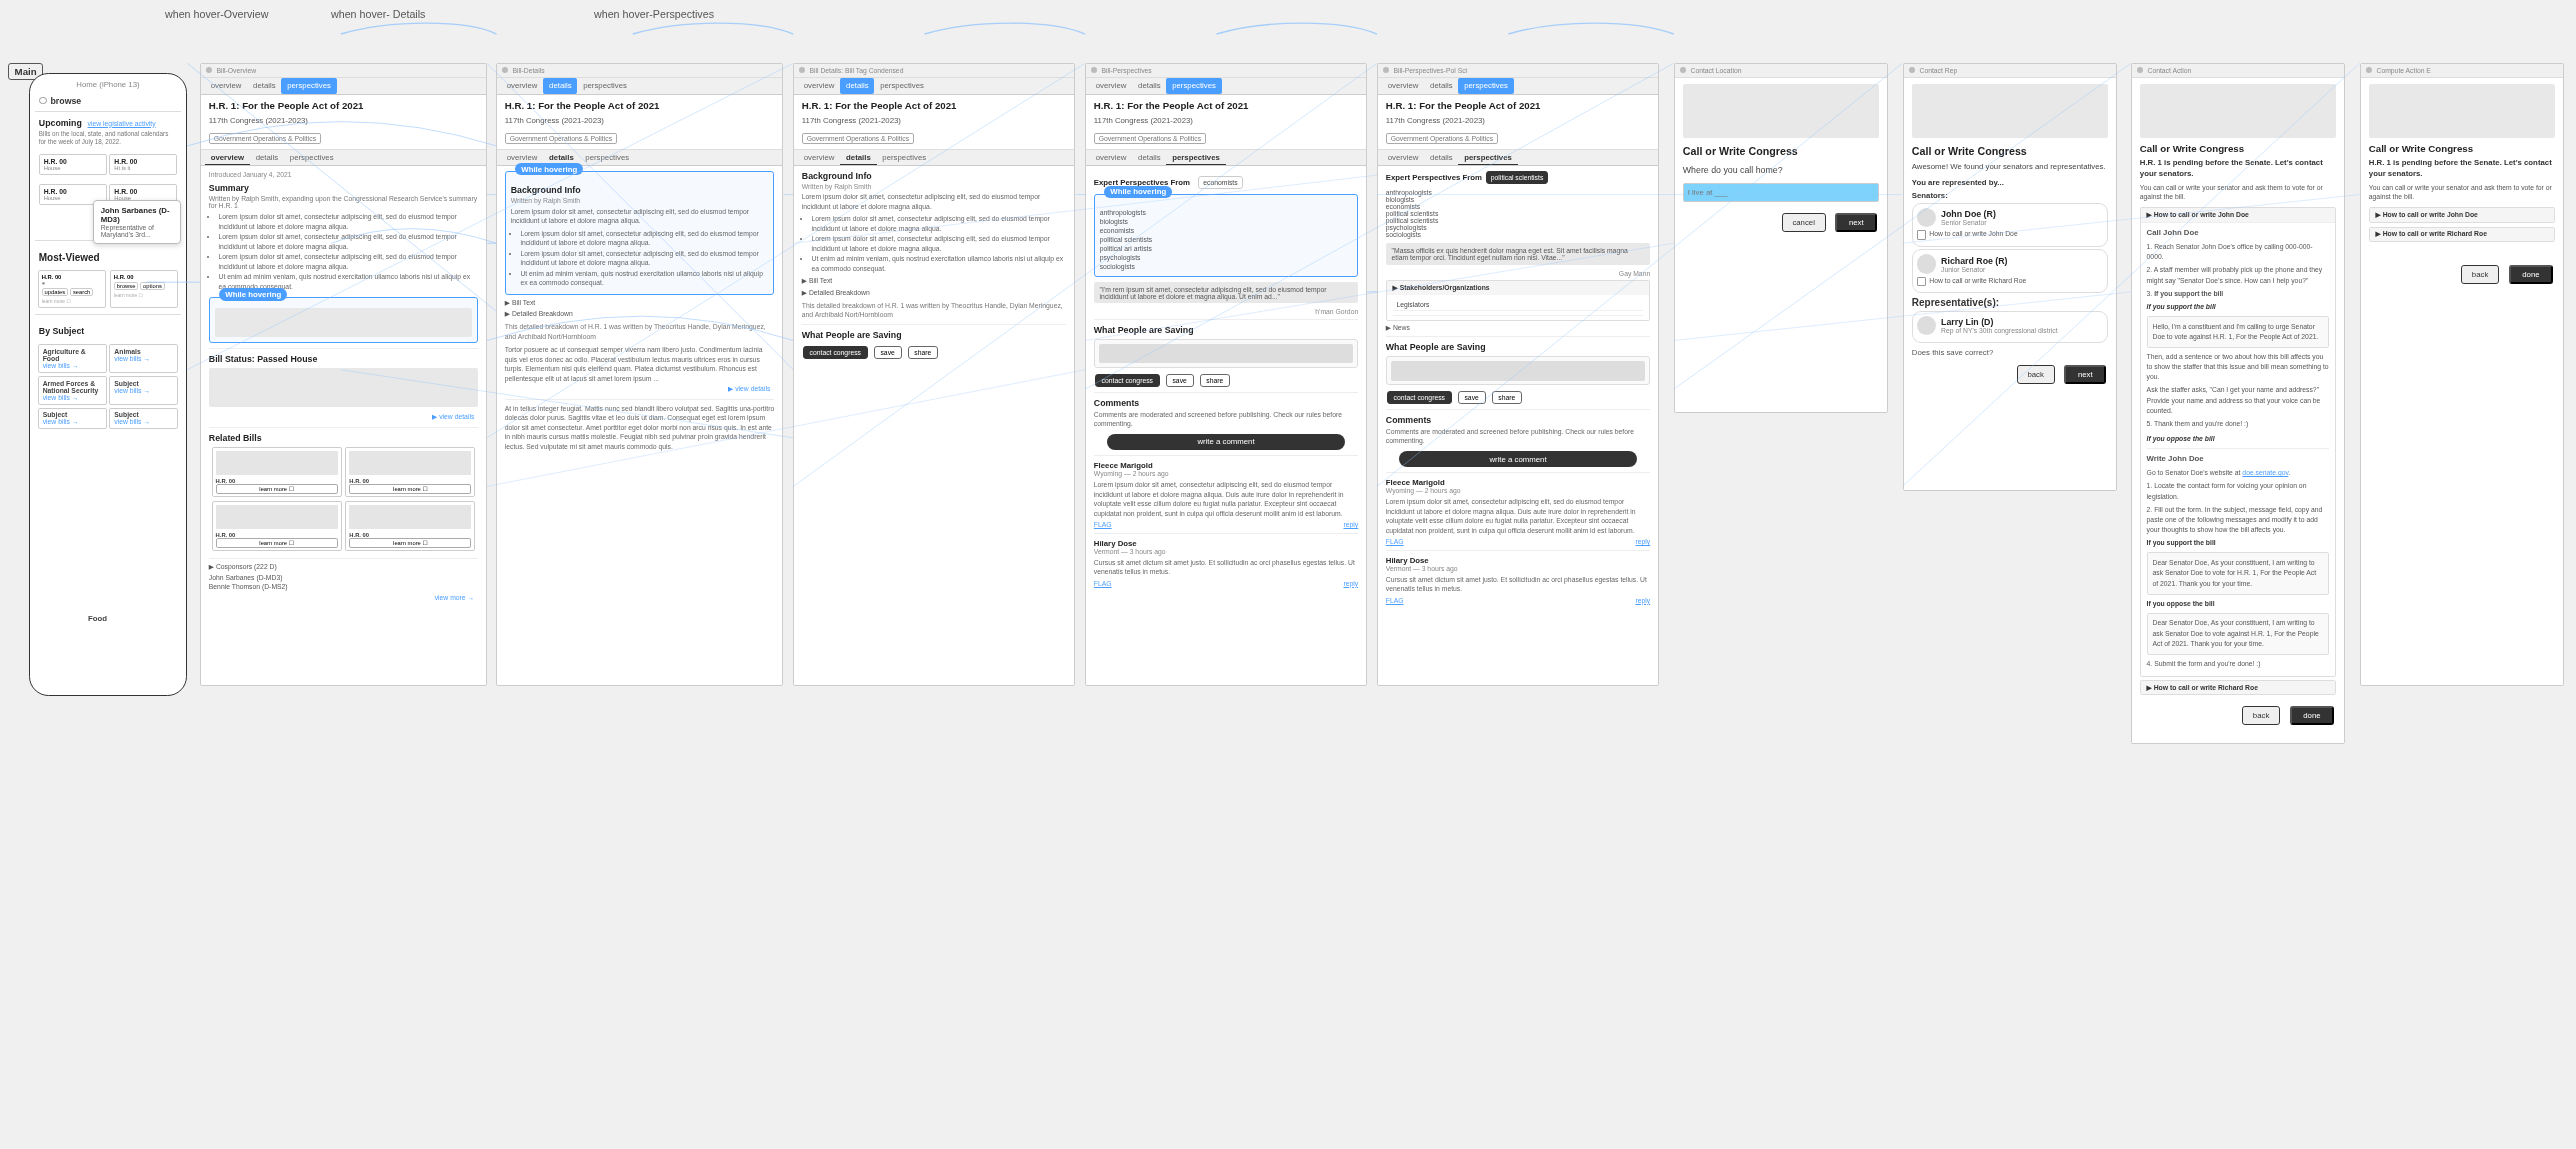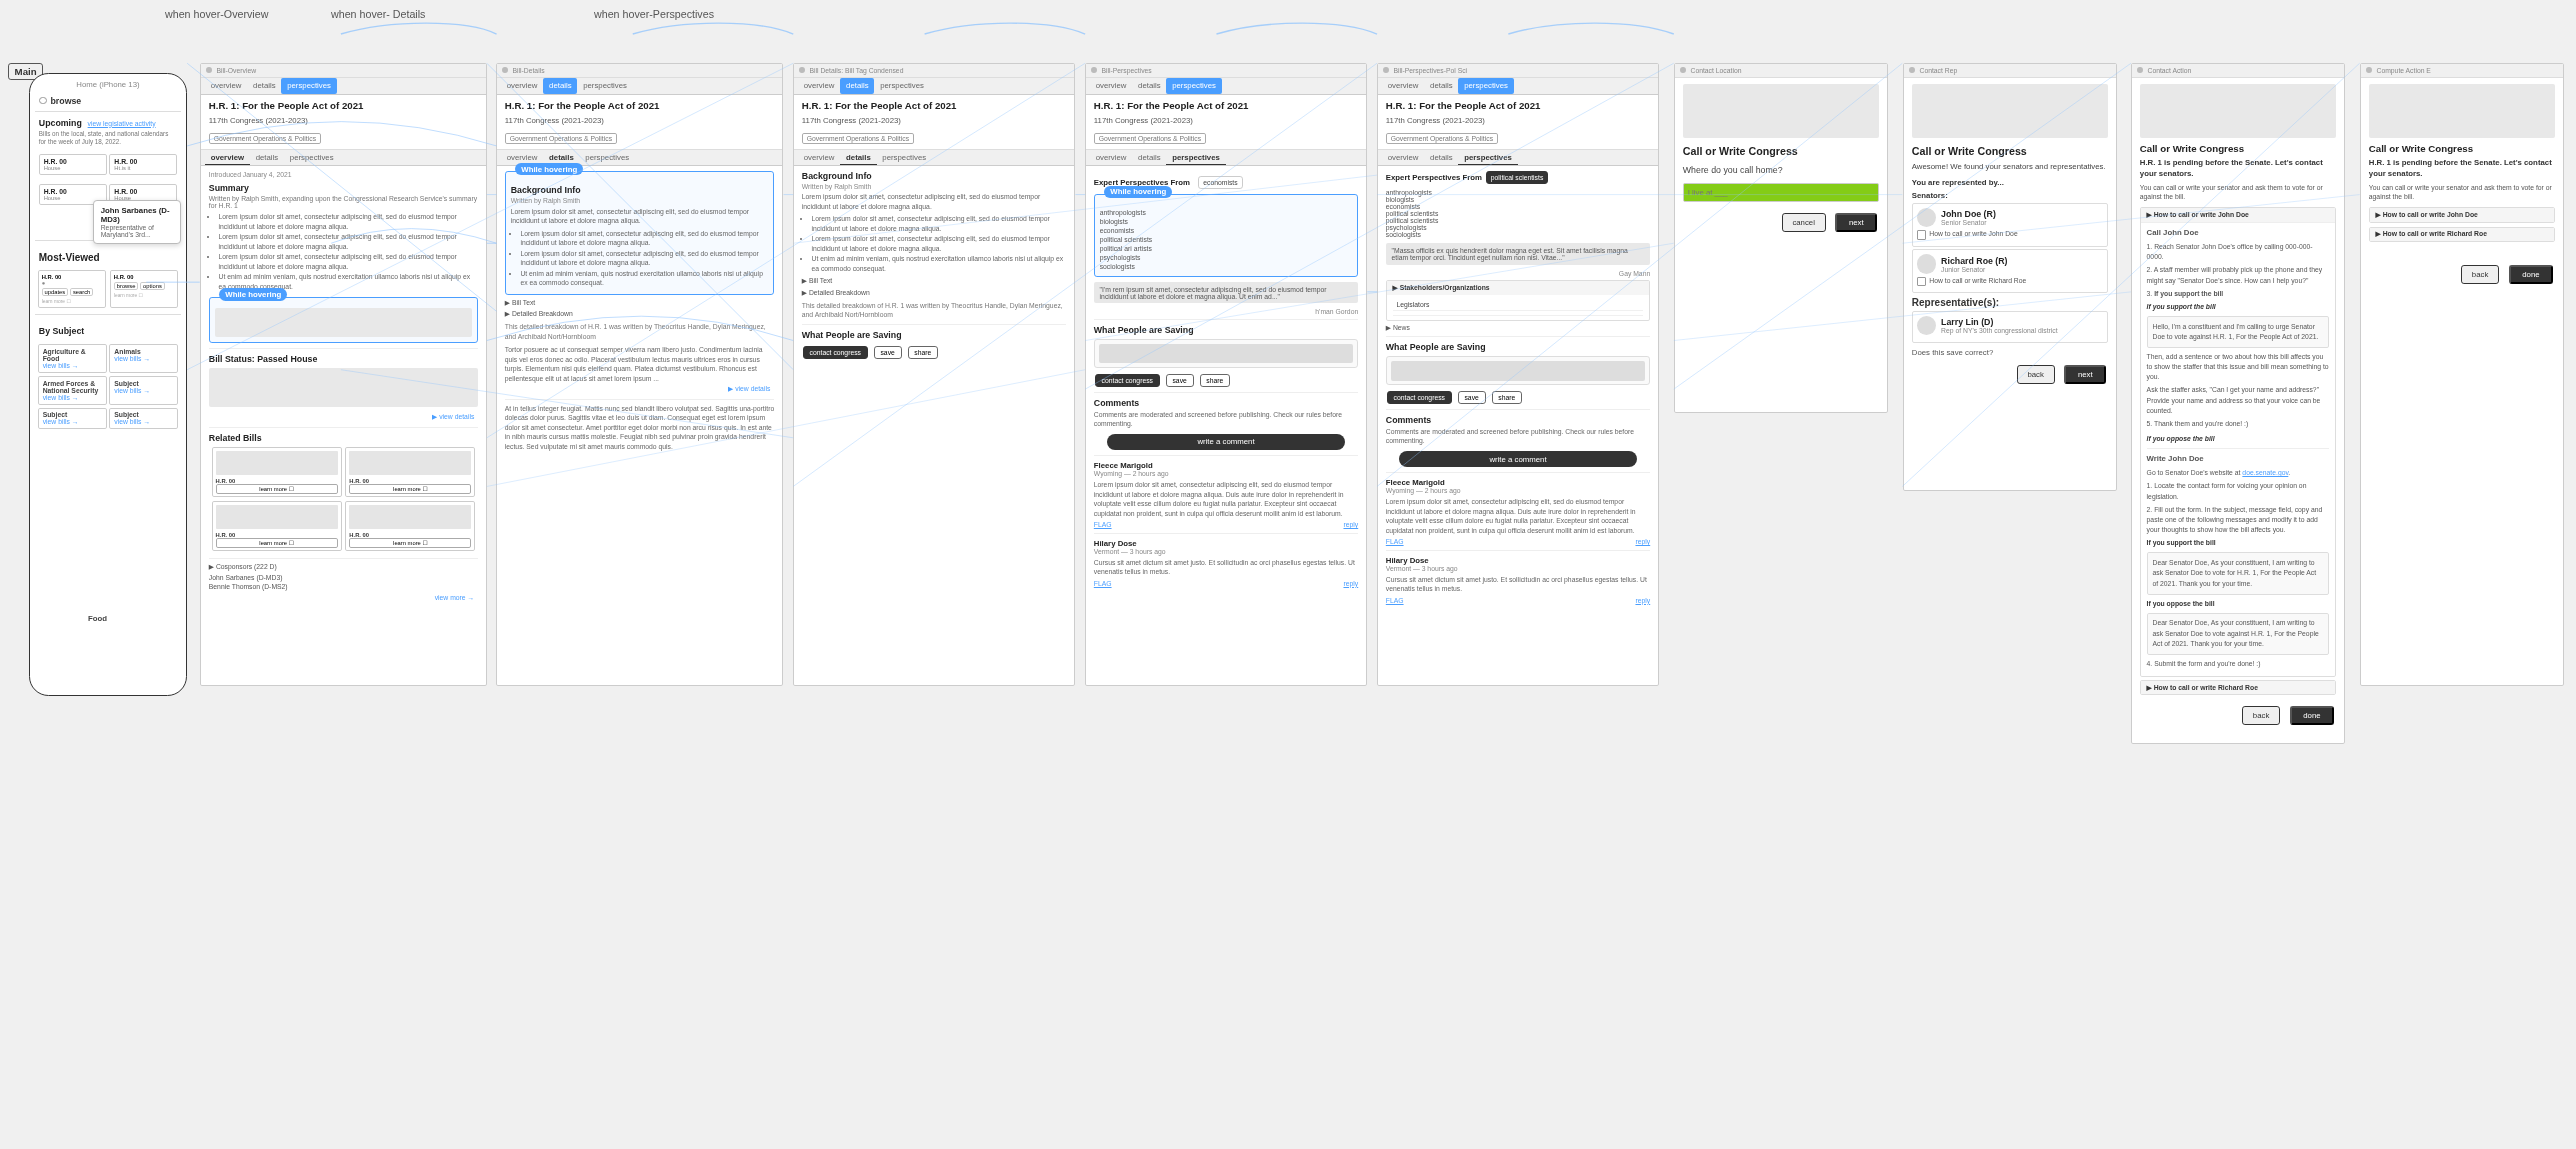--- a/index.html
+++ b/index.html
@@ -158,21 +158,21 @@
     
     .input-field {
       display: block;
       width: 100%;
       height: 15.6px;
       border: 1px solid #ccc;
       border-radius: 1.9px;
       font-size: 6.8px;
       padding: 1.9px 3.9px;
       margin-bottom: 3.9px;
-      background: #84cc16;
+      background: #7dd3fc;
     }
 
     .checkbox-box {
       width: 9.7px;
       height: 9.7px;
       border: 1px solid #999;
       border-radius: 1px;
       background: #fff;
       flex-shrink: 0;
     }
@@ -409,21 +409,21 @@
     .ca-accordion-body {
       padding: 3.9px 5.8px;
       font-size: 6.8px;
       color: #555;
       line-height: 1.5;
       border-top: 1px solid #eee;
     }
 
     .senator-block {
       border: 1px solid #ddd;
-      border-radius: 2px;
+      border-radius: 9px;
       padding: 3.9px;
       margin: 2.9px 0;
     }
     .senator-name {
       font-size: 8.8px;
       font-weight: 700;
       color: #222;
     }
     .senator-title {
       font-size: 6.8px;

